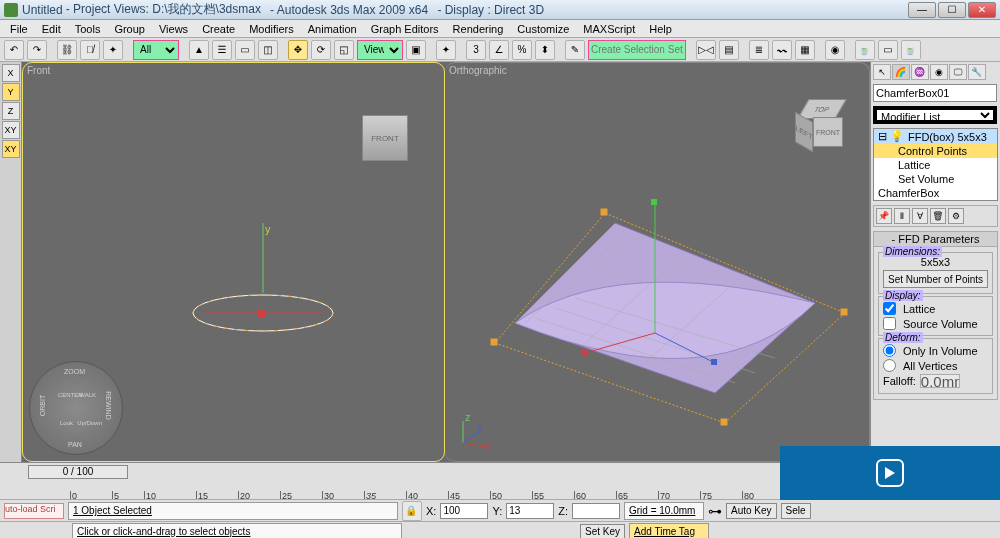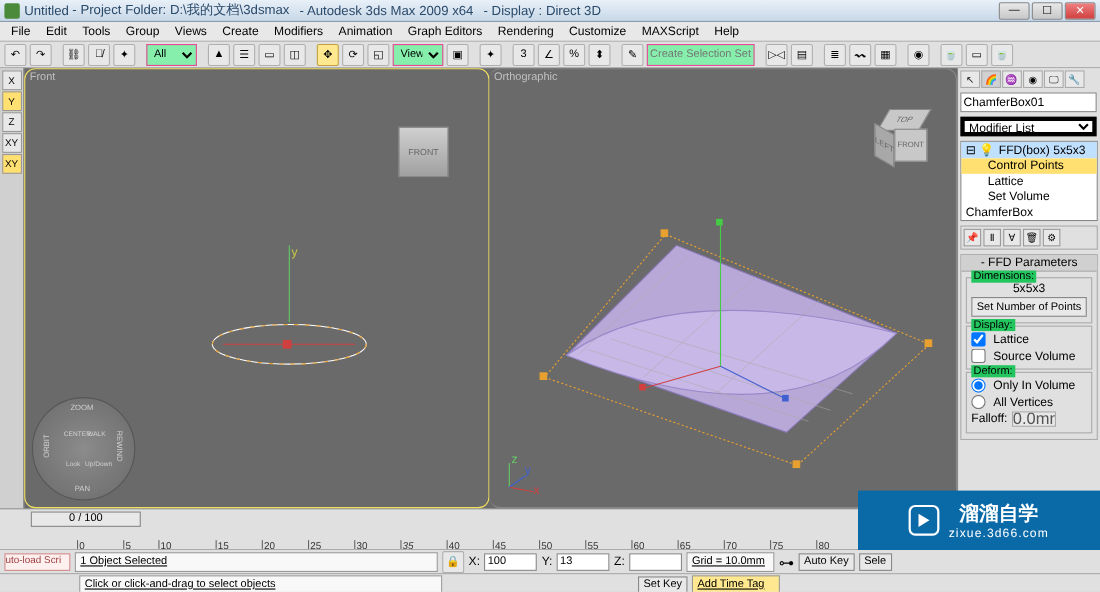--- a/index.html
+++ b/index.html
@@ -56,21 +56,21 @@
 .stack-sub { padding-left: 24px; }
 .stack-ctrls { display: flex; gap: 2px; padding: 2px; border: 1px solid #aaa; margin: 2px; background: #e0e0e0; }
 .stack-ctrl { width: 16px; height: 16px; background: #e8e8e8; border: 1px solid #999; font-size: 9px; display: flex; align-items: center; justify-content: center; }
 
 .rollup { margin: 2px; border: 1px solid #aaa; background: #e0e0e0; }
 .rollup-title { text-align: center; background: #d0d0d0; border-bottom: 1px solid #aaa; padding: 1px; font-size: 11px; }
 .rollup-body { padding: 3px 4px; font-size: 11px; }
 .rollup-body .field-row { display: flex; align-items: center; gap: 4px; margin: 2px 0; }
 .rollup-btn { width: 100%; height: 18px; background: #e8e8e8; border: 1px solid #888; font-size: 10px; margin: 2px 0; }
 .grp-label { border: 1px solid #aaa; padding: 3px 4px; margin: 2px 0; position: relative; }
-.grp-label > .lbl { position: absolute; top: -7px; left: 4px; background: #22c55e; padding: 0 2px; font-size: 10px; }
+.grp-label > .lbl { position: absolute; top: -7px; left: 4px; background: #c4b5fd; padding: 0 2px; font-size: 10px; font-style: italic; }
 
 
 .bottom-area { background: #e0e0e0; border-top: 1px solid #888; }
 .timeslider-row { height: 18px; display: flex; align-items: center; padding: 0 4px; }
 .time-handle { width: 100px; height: 14px; background: #e8e8e8; border: 1px solid #888; text-align: center; font-size: 10px; line-height: 12px; }
 .ruler { height: 18px; display: flex; align-items: flex-end; padding: 0 70px; position: relative; background: #e0e0e0; }
 .ruler-tick { position: absolute; bottom: 0; font-size: 9px; color: #333; border-left: 1px solid #666; height: 8px; padding-left: 1px; }
 
 .status-row { height: 22px; display: flex; align-items: center; gap: 4px; padding: 0 4px; background: #e0e0e0; border-top: 1px solid #aaa; }
 .status-box { height: 18px; background: #f8f8f8; border: 1px solid #999; padding: 0 4px; font-size: 10px; display: flex; align-items: center; text-decoration: underline; }
@@ -103,21 +103,21 @@
 input[type=checkbox], input[type=radio] { margin: 0 3px 0 0; vertical-align: middle; }
 
 .little-input { width: 40px; height: 14px; background: #e8e8e8; border: 1px solid #aaa; font-size: 15px; }
 </style>
 </head>
 <body>
 
 <div class="titlebar">
   <div class="app-icon"></div>
   <span>Untitled</span>&nbsp;
-  <span>- Project Folder: D:\我的文档\3dsmax</span>&nbsp;&nbsp;&nbsp;
+  <span>- Project Views: D:\我的文档\3dsmax</span>&nbsp;&nbsp;&nbsp;
   <span>- Autodesk 3ds Max  2009 x64</span>&nbsp;&nbsp;&nbsp;
   <span>- Display : Direct 3D</span>
   <div class="win-buttons">
     <div class="win-btn win-min">—</div>
     <div class="win-btn win-max">☐</div>
     <div class="win-btn win-close">✕</div>
   </div>
 </div>
 
 <div class="menubar">
@@ -379,17 +379,13 @@
     <div style="width:64px"></div>
     <div class="status-box" style="width:330px">Click or click-and-drag to select objects</div>
     <div style="flex:0 0 170px"></div>
     <button class="small-btn">Set Key</button>
     <div class="status-box" style="background:#ffe890;width:80px">Add Time Tag</div>
   </div>
 </div>
 
 <div class="watermark">
   <div class="play"></div>
-  <div class="txt">
-    <div class="big">溜溜自学</div>
-    <div class="small">zixue.3d66.com</div>
-  </div>
 </div>
 
 </body></html>

